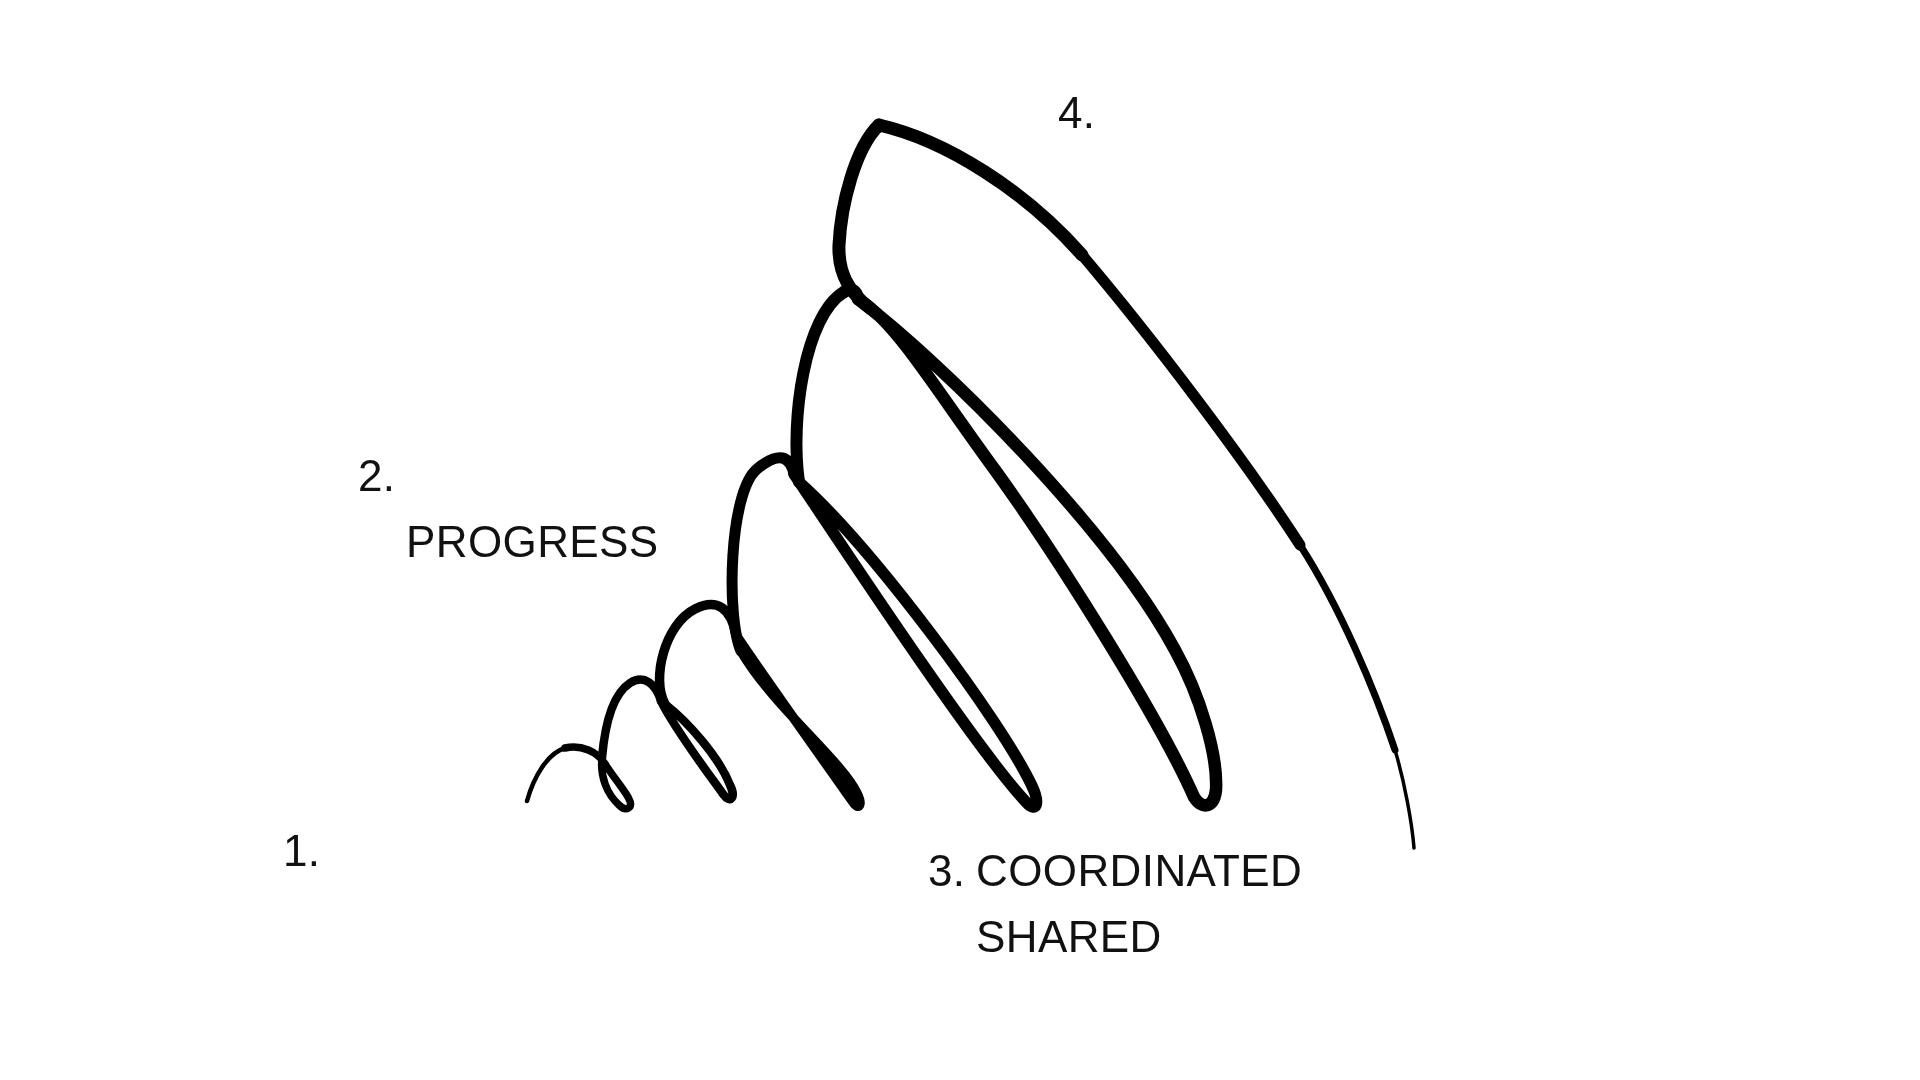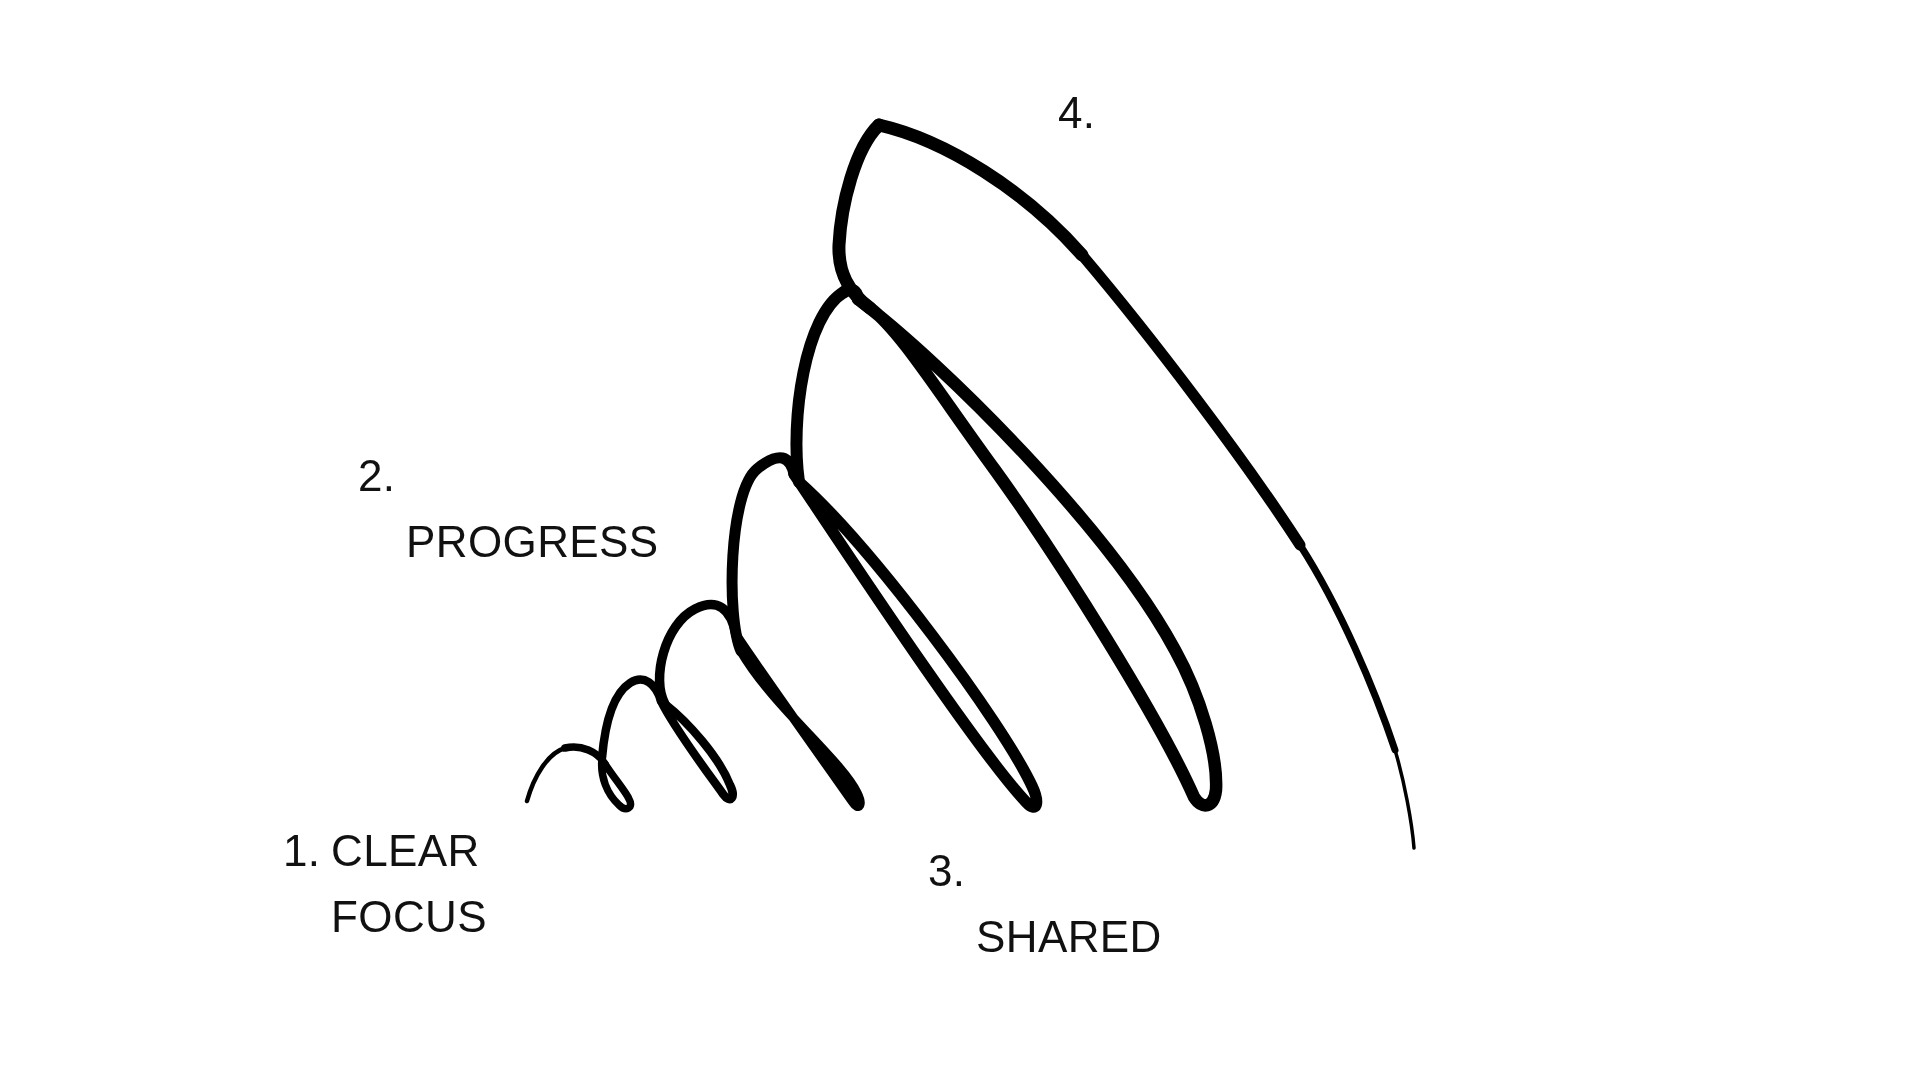--- a/index.html
+++ b/index.html
@@ -67,38 +67,34 @@
       <path d="M858 299 C945 365 1110 530 1175 650 C1200 695 1218 755 1216 790 C1214 808 1202 810 1194 797 C1160 720 1060 560 995 470 C940 395 900 330 870 308" fill="none" stroke="#000000" stroke-width="12.5" stroke-linecap="round"></path>
       <path d="M870 308 C848 292 838 272 839 245 C841 205 855 148 879 125" fill="none" stroke="#000000" stroke-width="13" stroke-linecap="round"></path>
       <path d="M879 125 C945 140 1025 190 1082 255" fill="none" stroke="#000000" stroke-width="13" stroke-linecap="round"></path>
       <path d="M1082 255 C1150 335 1245 460 1300 545" fill="none" stroke="#000000" stroke-width="11" stroke-linecap="round"></path>
       <path d="M1300 545 C1340 607 1375 690 1395 750" fill="none" stroke="#000000" stroke-width="7" stroke-linecap="round"></path>
       <path d="M1395 750 C1404 780 1412 822 1414 848" fill="none" stroke="#000000" stroke-width="3.5" stroke-linecap="round"></path>
     </svg>
 
   <div class="step-label" id="label-1" style="color: rgb(17, 17, 17);">
     <span class="num">1.</span>
-    <span class="lines">
-      <span>CLEAR</span><br>
-      <span>FOCUS</span>
-    </span>
   </div>
 
   <div class="step-label" id="label-2" style="color: rgb(17, 17, 17);">
     <span class="num">2.</span>
     <span class="lines">
       <br>
       <span>PROGRESS</span>
     </span>
   </div>
 
   <div class="step-label" id="label-3" style="color: rgb(17, 17, 17);">
     <span class="num">3.</span>
     <span class="lines">
-      <br>
+      <span>COORDINATED</span><br>
       <span>SHARED</span>
     </span>
   </div>
 
   <div class="step-label" id="label-4" style="color: rgb(17, 17, 17);">
     <span class="num">4.</span>
   </div>
 
 </div>
 

